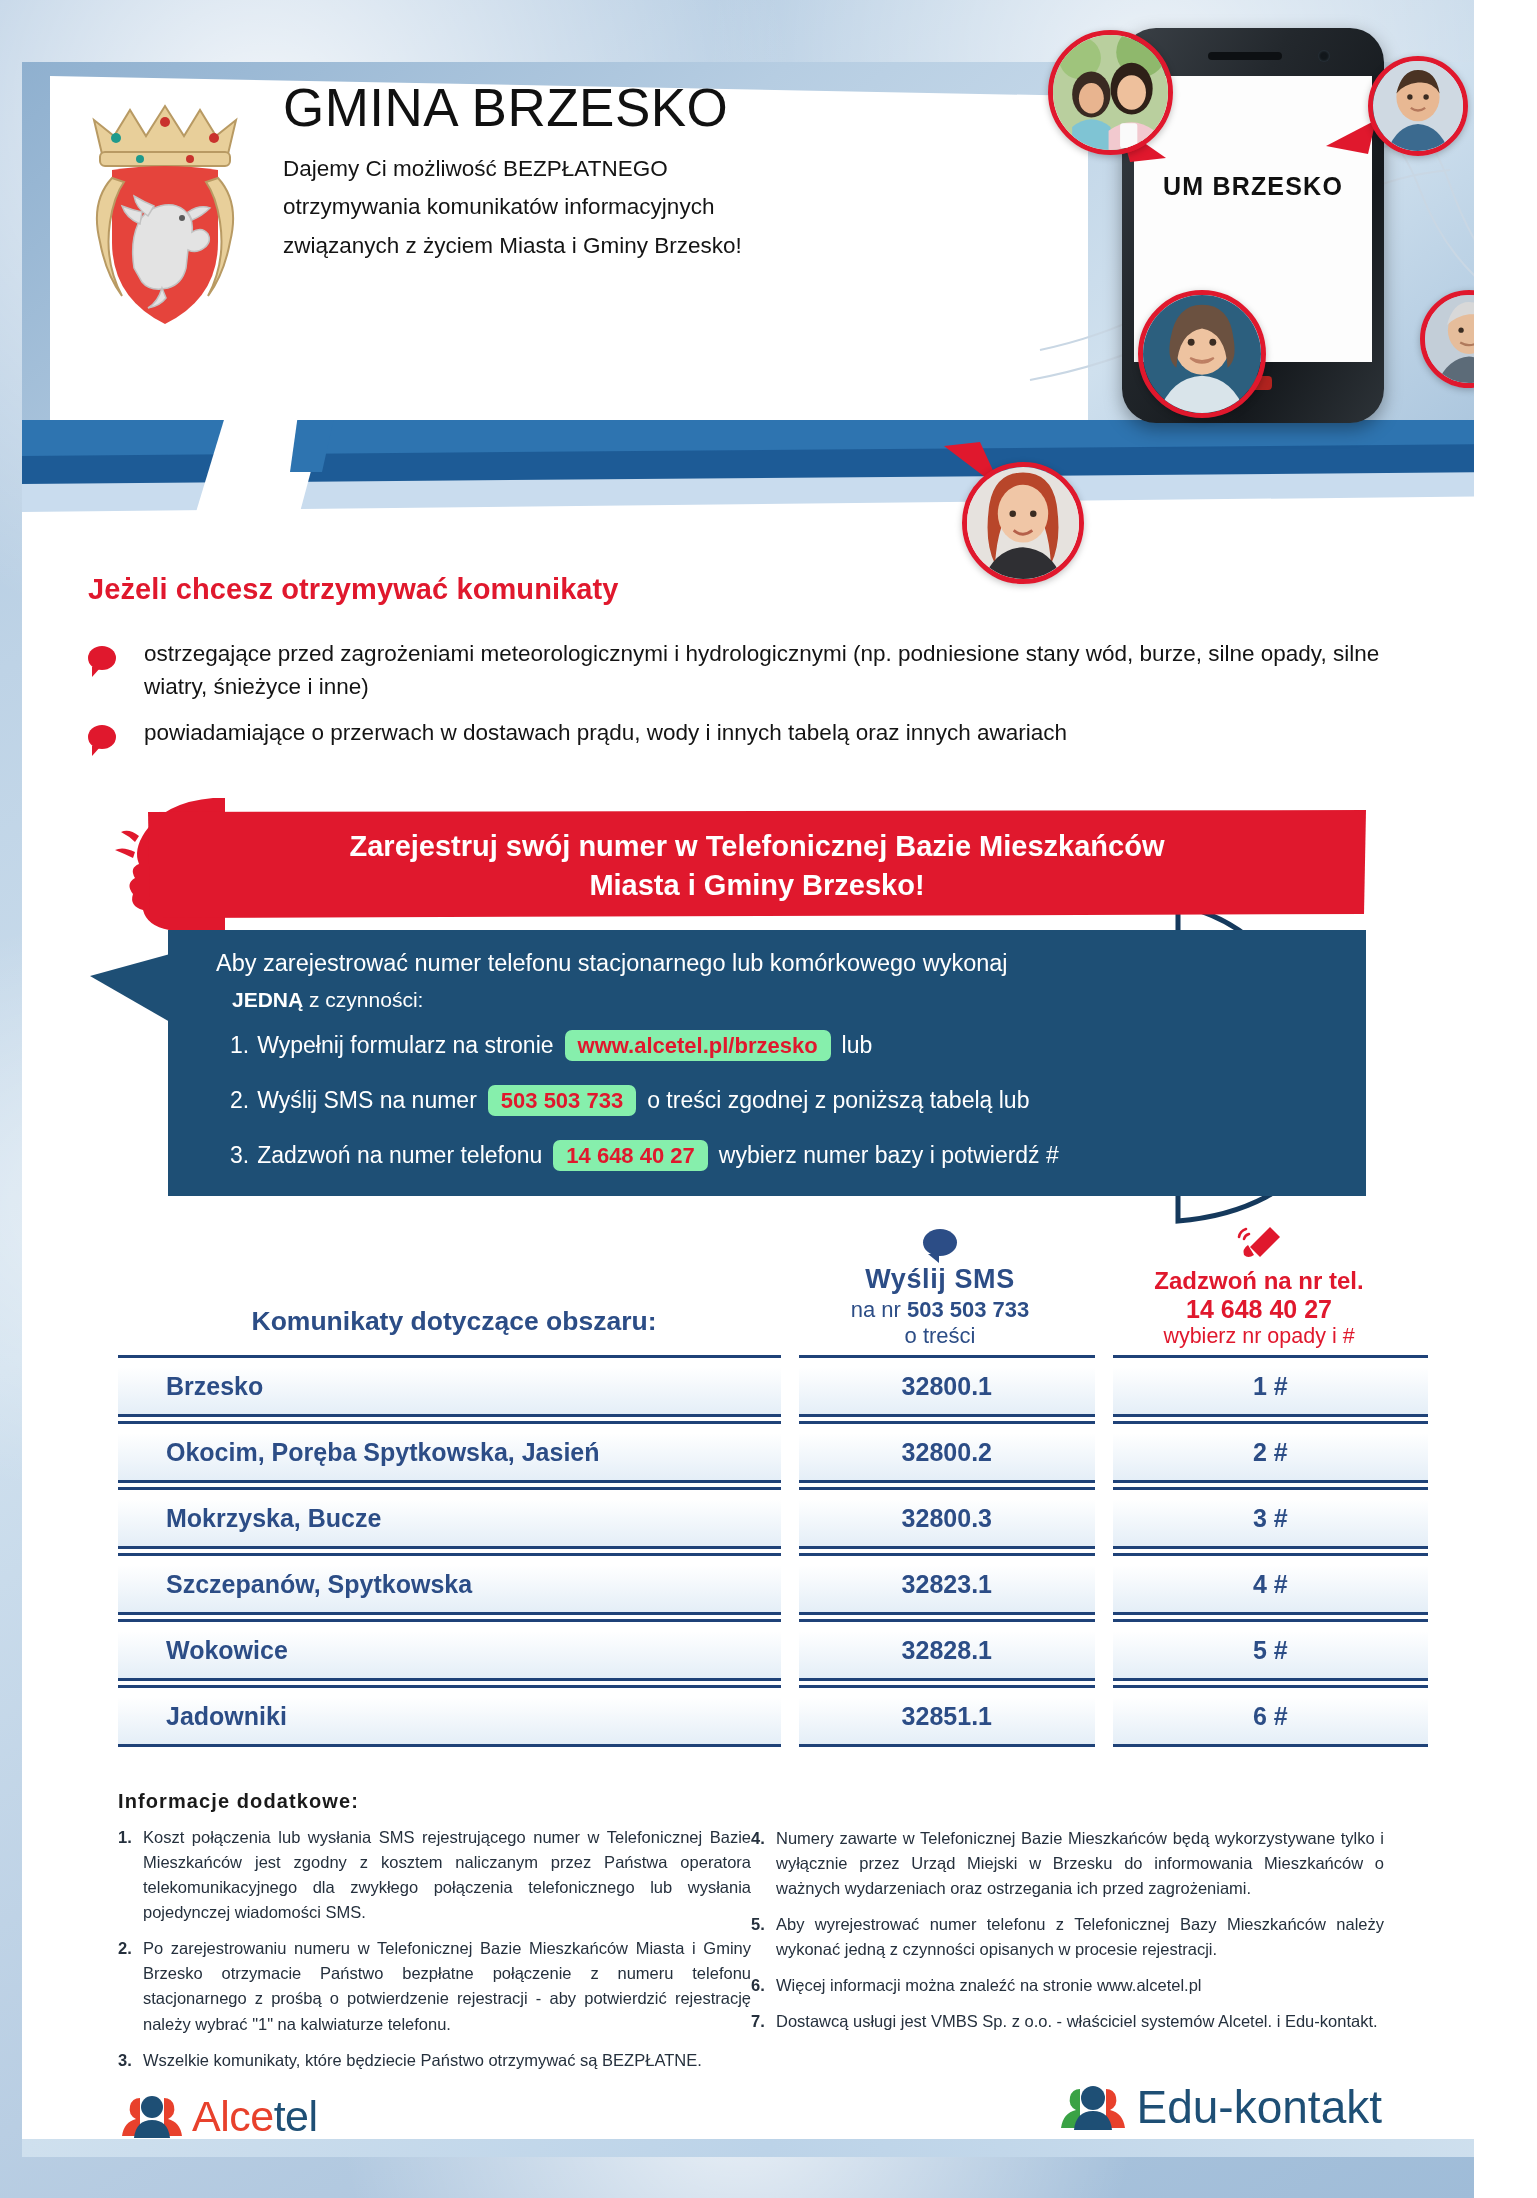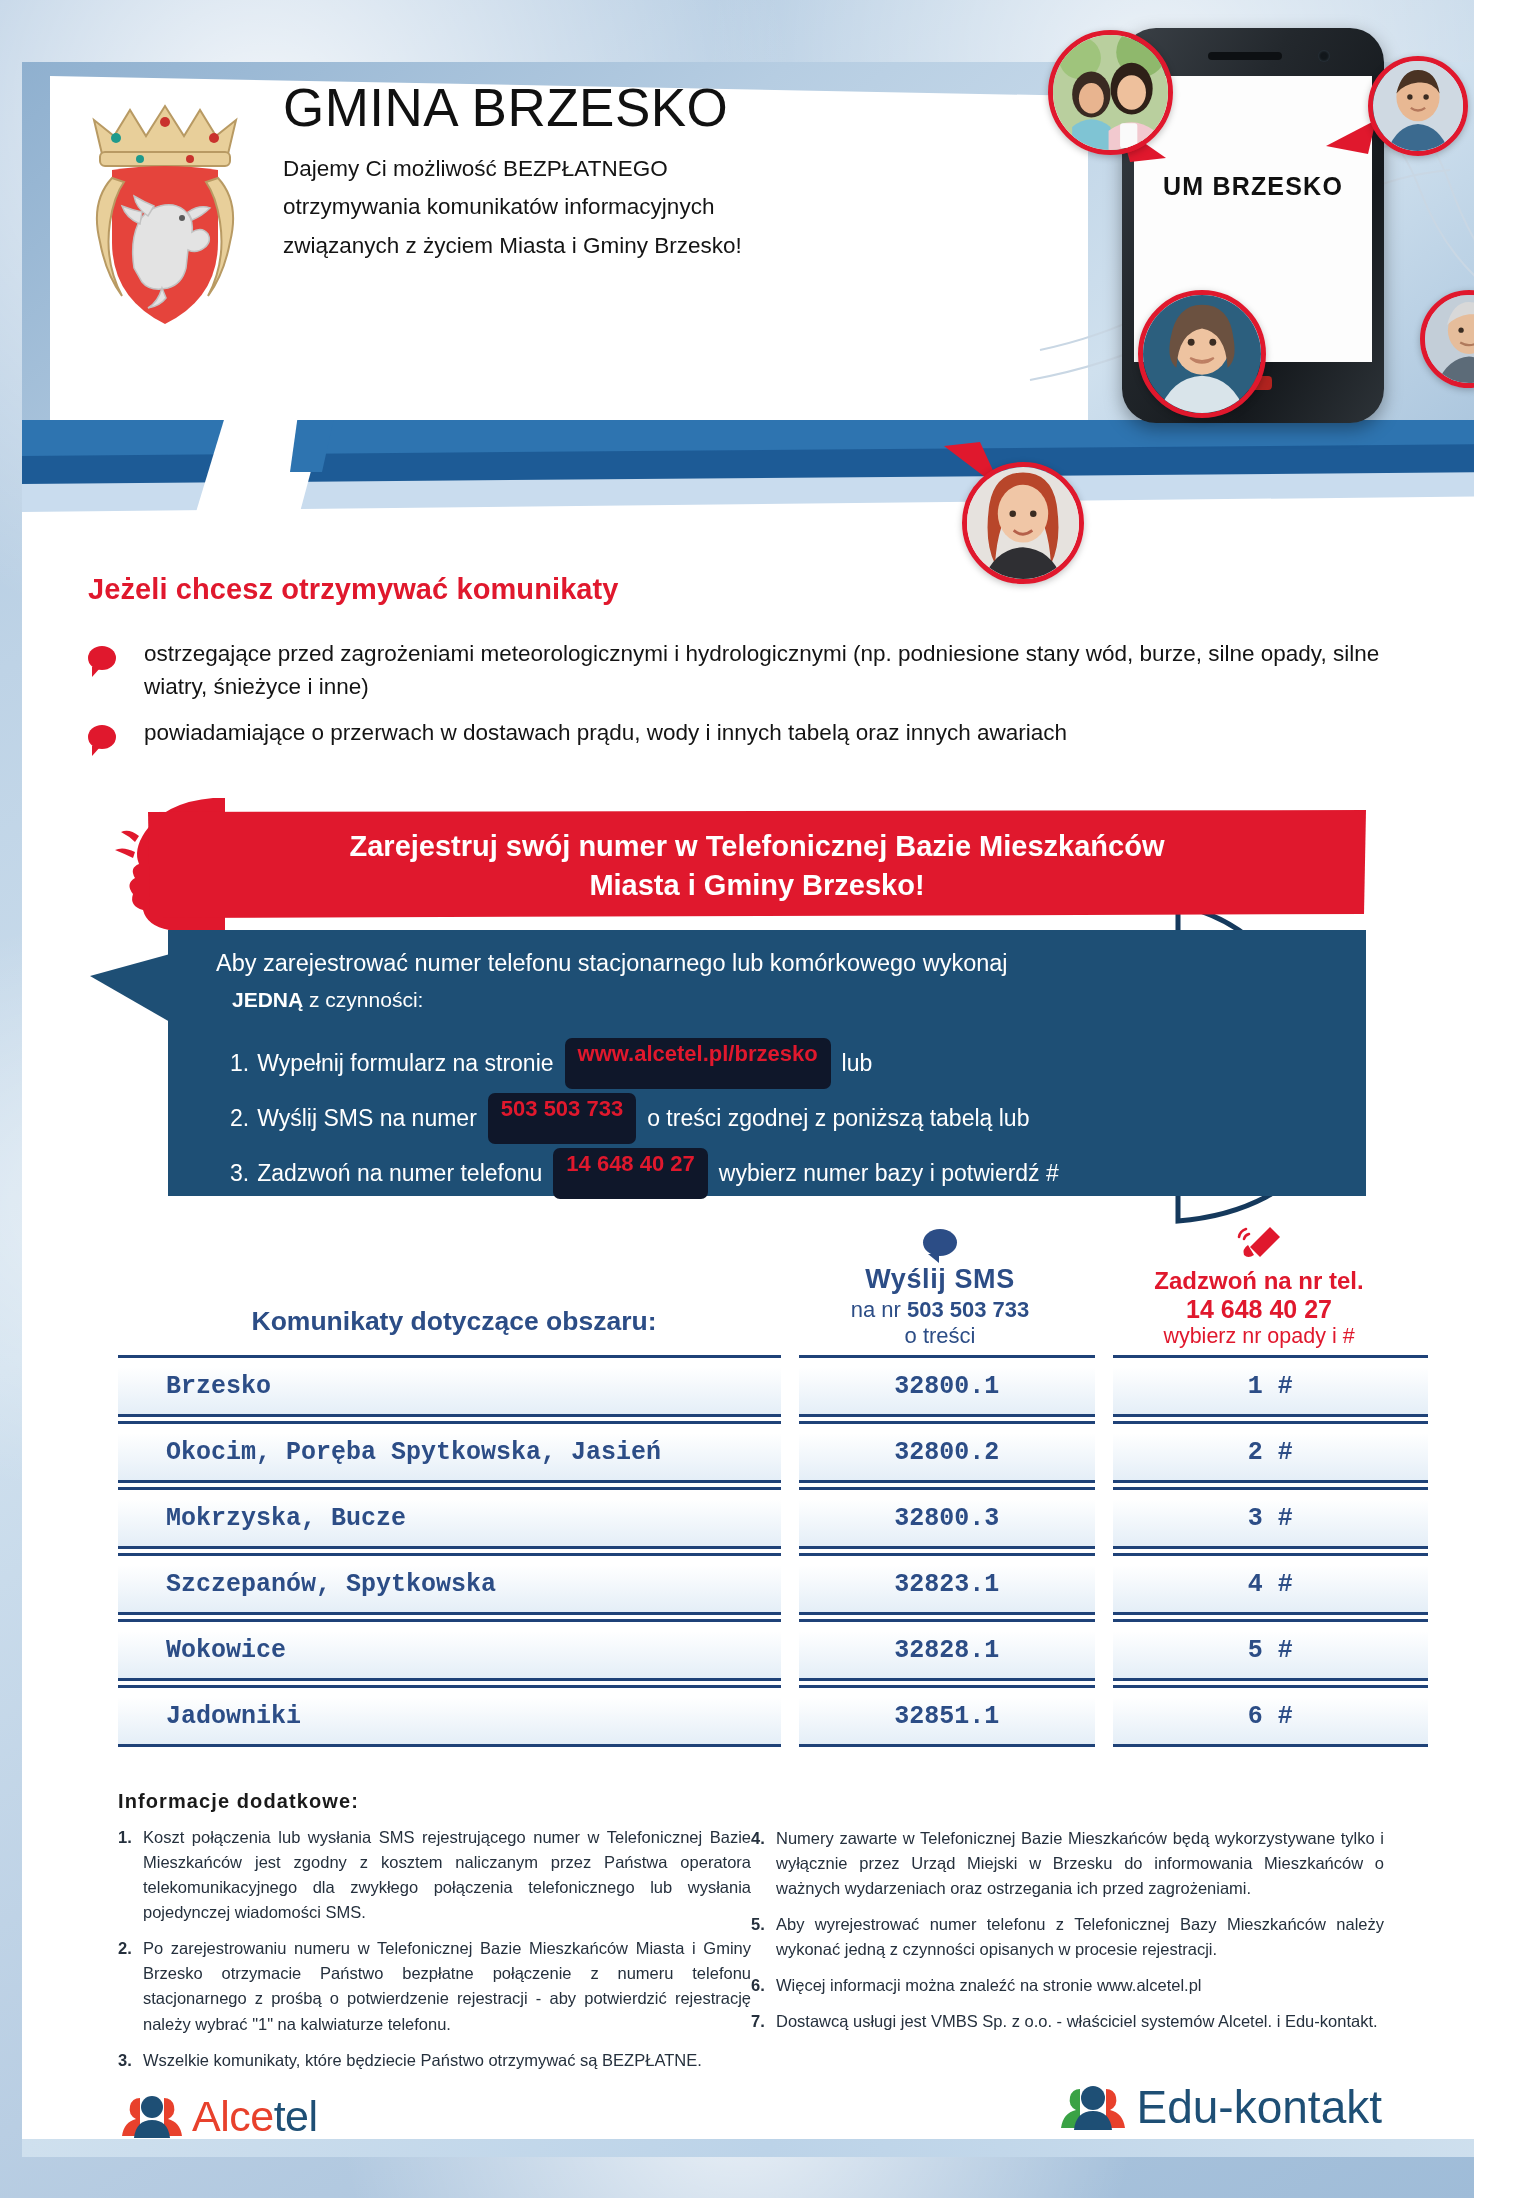--- a/index.html
+++ b/index.html
@@ -273,26 +273,26 @@
     color: #fff;
     display: flex;
     align-items: center;
     white-space: nowrap;
   }
   .bb-s1 { top: 100px; }
   .bb-s2 { top: 155px; }
   .bb-s3 { top: 210px; }
   .pill {
     display: inline-block;
-    background: #0f172a;
+    background: #86efac;
     color: #e0182d;
     font-weight: bold;
     border-radius: 7px;
-    padding: 5px 13px 24px;
-    margin: 8px 11px;
+    padding: 5px 13px 4px;
+    margin: 0 11px;
     font-size: 22px;
     line-height: 1;
   }
   
   .head-right {
     position: absolute;
     left: 1168px; top: 905px;
     width: 290px; height: 320px;
     z-index: 5;
   }
@@ -348,21 +348,21 @@
   .sms-icon::after {
     content: "";
     position: absolute;
     left: 5px; bottom: -7px;
     width: 0; height: 0;
     border-right: 11px solid #2c4d86;
     border-bottom: 9px solid transparent;
   }
   .call-icon { width: 46px; height: 34px; margin: 0 auto 4px; }
 
-  .trow { display: flex; margin-bottom: 4px; font-family: Liberation Mono, monospace; }
+  .trow { display: flex; margin-bottom: 4px; }
   .cell {
     background: linear-gradient(to bottom, #ffffff 0%, #ffffff 16%, #e4eef7 100%);
     border-top: 3px solid #1f4278;
     border-bottom: 3px solid #1f4278;
     height: 62px;
     display: flex;
     align-items: center;
     color: #2c4d86;
     font-weight: bold;
   }

